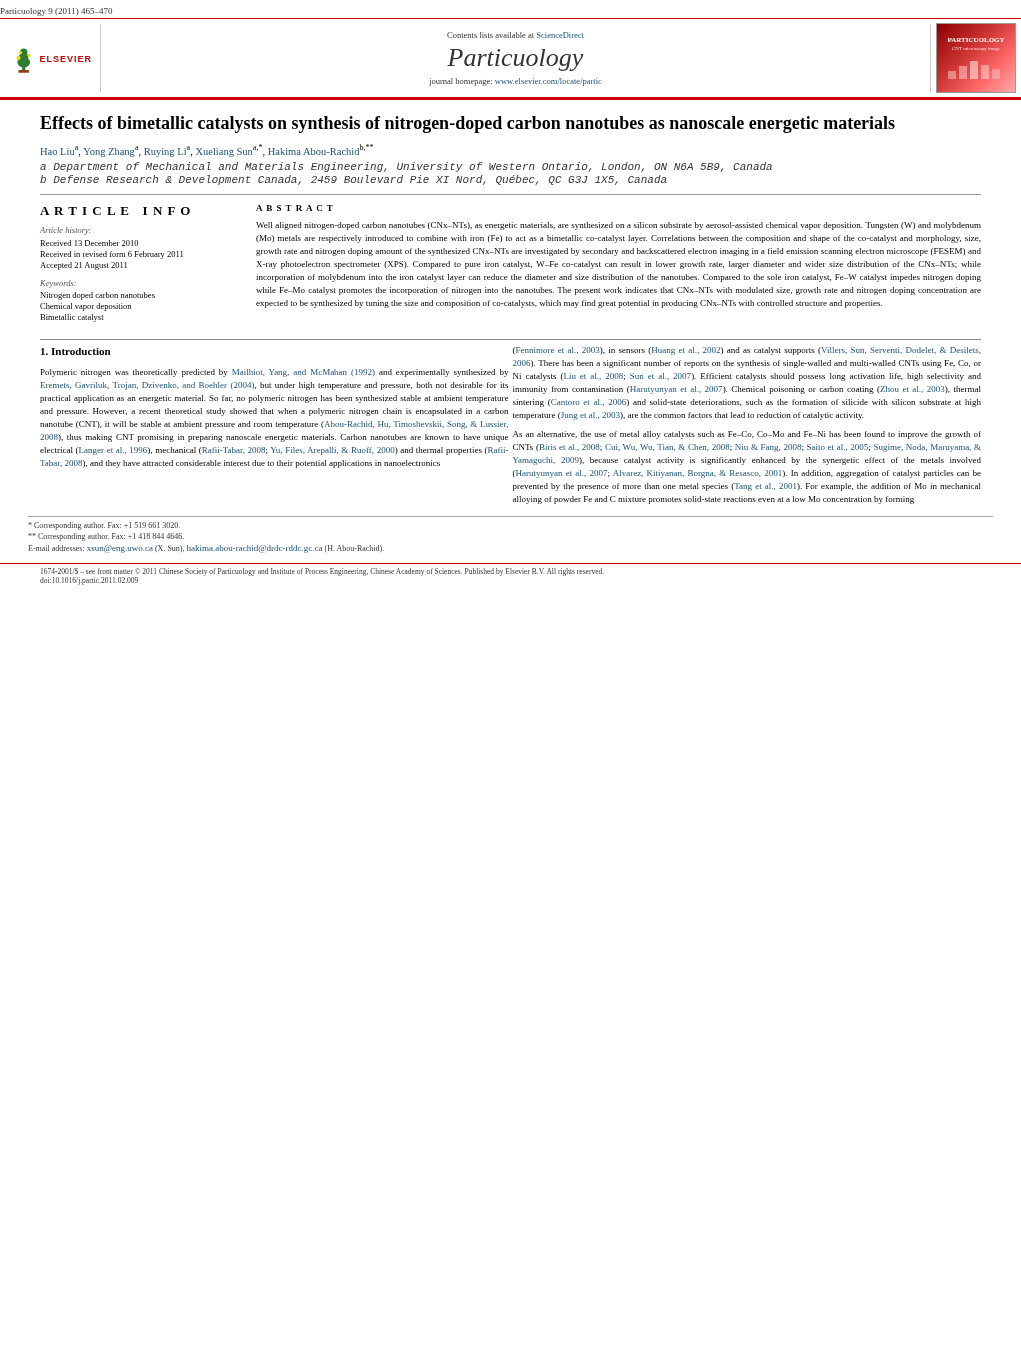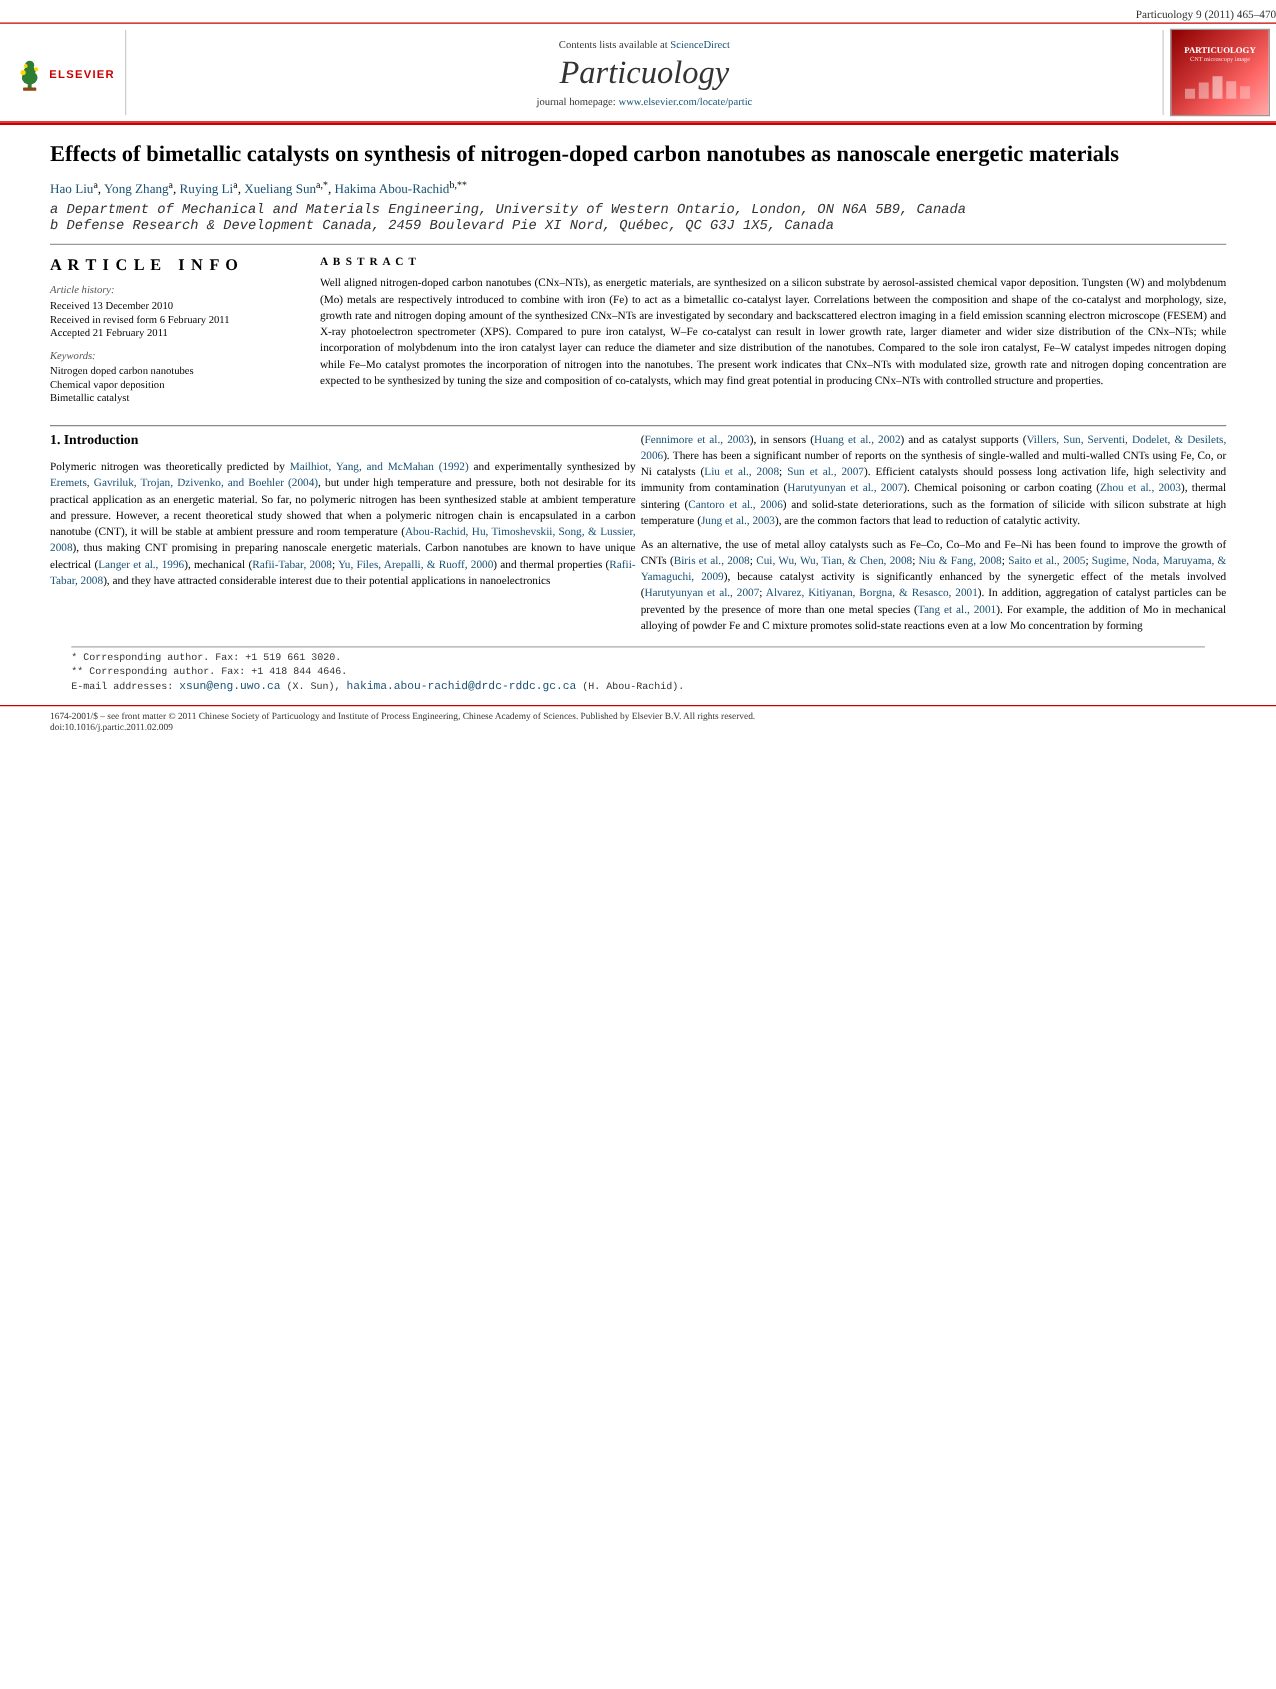--- a/index.html
+++ b/index.html
@@ -11,21 +11,21 @@
       width: 1021px;
       min-height: 1351px;
     }
 
     
     .journal-header {
       border-bottom: 2px solid #c00;
       padding: 4px 0 0 0;
     }
     .journal-top-bar {
-      text-align: right;
+      text-align: left;
       font-size: 9px;
       color: #333;
       padding: 2px 0;
     }
     .journal-banner {
       display: flex;
       align-items: center;
       border-top: 1px solid #c00;
       border-bottom: 1px solid #c00;
     }
@@ -245,25 +245,24 @@
 
     
     .page-footer {
       border-top: 1px solid #c00;
       padding: 3px 40px;
       font-size: 7.5px;
       color: #333;
       margin-top: 10px;
     }
     .footnotes-area {
-      padding: 0 57px;
+      padding: 0 28px;
       font-size: 8px;
       color: #333;
       margin-top: 4px;
-      font-family: Liberation Mono, monospace;
     }
     .footnote-item {
       margin-bottom: 2px;
     }
   </style>
 </head>
 <body>
 
 <div class="journal-header">
   <div class="journal-top-bar">
@@ -337,21 +336,21 @@
 
   <div class="two-col">
 
     <div class="col-left">
       <div class="section-heading">
         <span style="font-variant:small-caps; font-size:13px; letter-spacing:1px;">A R T I C L E &nbsp; I N F O</span>
       </div>
       <div class="article-info-label">Article history:</div>
       <div class="article-info-item">Received 13 December 2010</div>
       <div class="article-info-item">Received in revised form 6 February 2011</div>
-      <div class="article-info-item">Accepted 21  February 2011</div>
+      <div class="article-info-item">Accepted 21  August 2011</div>
 
       <div class="keywords-section">
         <div class="keywords-title">Keywords:</div>
         <div class="keyword-item">Nitrogen doped carbon nanotubes</div>
         <div class="keyword-item">Chemical vapor deposition</div>
         <div class="keyword-item">Bimetallic catalyst</div>
       </div>
     </div>
 
     <div class="col-right">

